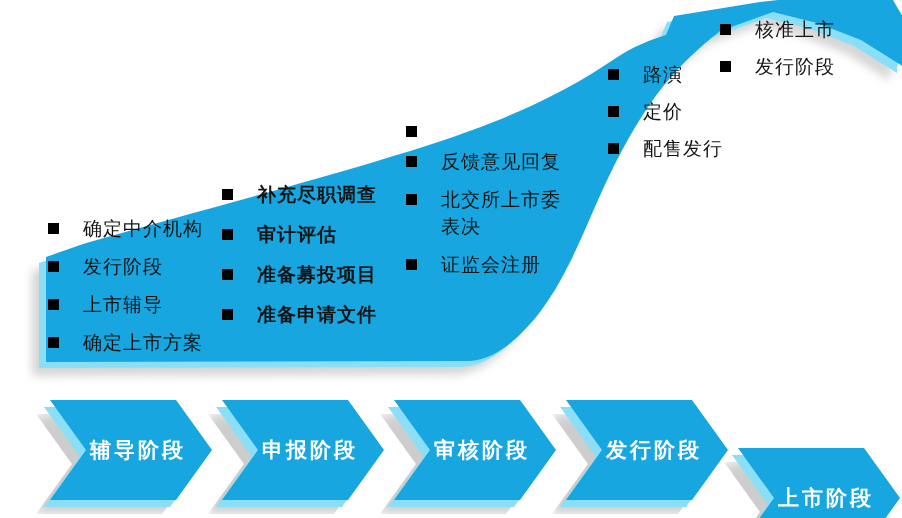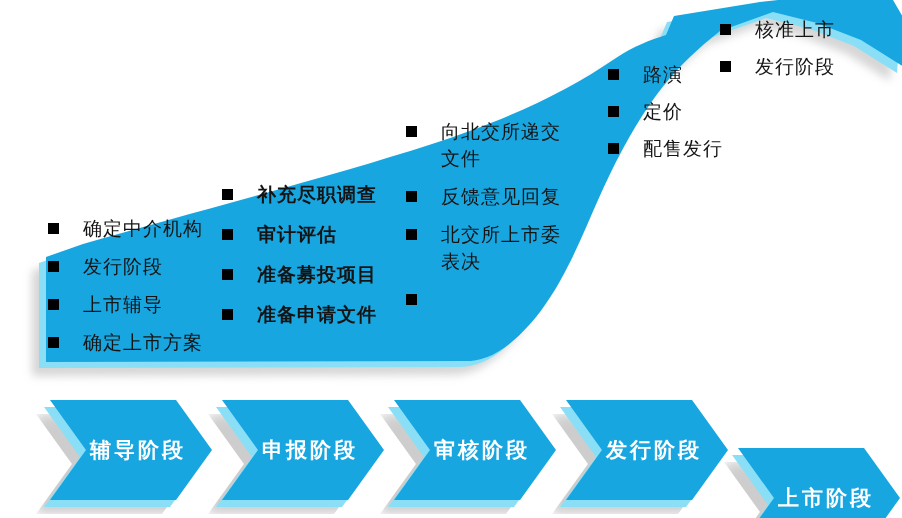--- a/index.html
+++ b/index.html
@@ -104,32 +104,32 @@
         <span class="t">准备募投项目</span>
       </li>
       <li>
         <span class="sq"></span>
         <span class="t">准备申请文件</span>
       </li>
     </ul>
   <ul id="col-3" class="col">
       <li>
         <span class="sq"></span>
-        <span class="t">向北交所递交文件</span>
       </li>
       <li>
         <span class="sq"></span>
         <span class="t">反馈意见回复</span>
       </li>
       <li>
         <span class="sq"></span>
         <span class="t">北交所上市委表决</span>
       </li>
       <li>
         <span class="sq"></span>
+        <span class="t">证监会注册</span>
       </li>
     </ul>
   <ul id="col-4" class="col">
       <li>
         <span class="sq"></span>
         <span class="t">路演</span>
       </li>
       <li>
         <span class="sq"></span>
         <span class="t">定价</span>

